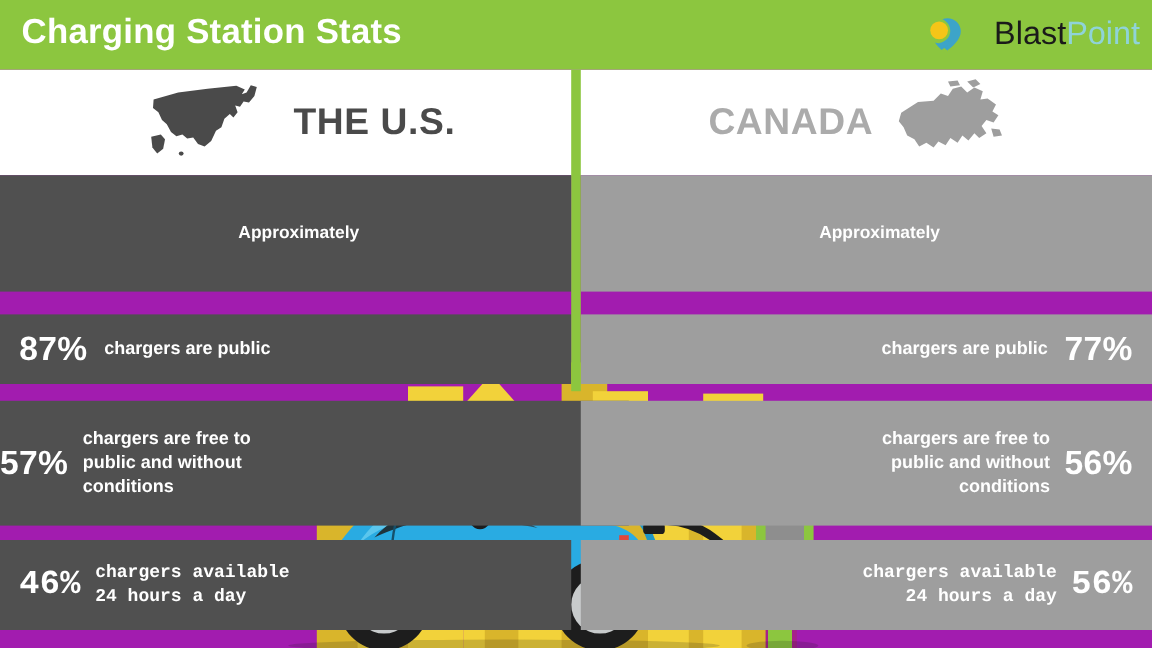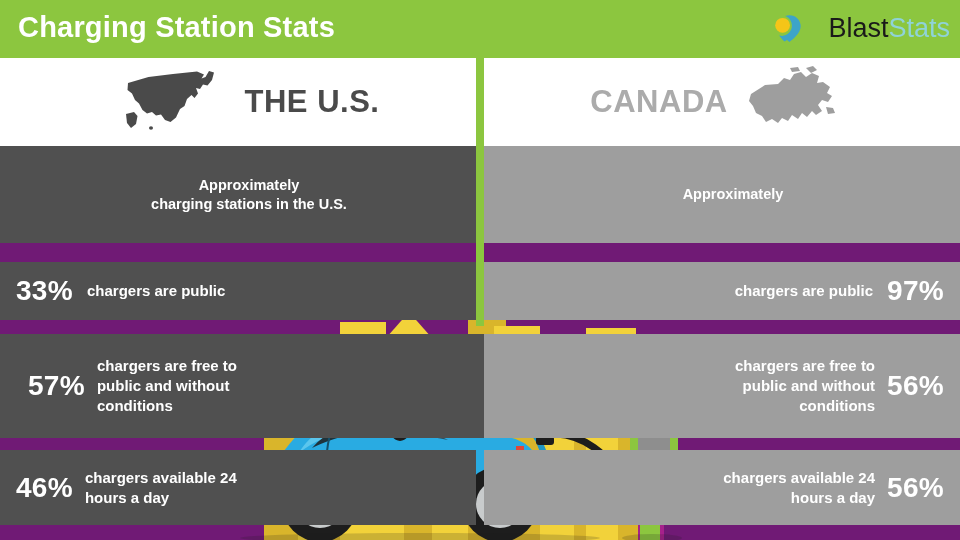--- a/index.html
+++ b/index.html
@@ -1,18 +1,18 @@
 <!DOCTYPE html>
 <html><head>
 <meta charset="utf-8">
 <style>
   html,body{margin:0;padding:0;background:#fff;}
   body{width:960px;height:540px;overflow:hidden;
        font-family:"Liberation Sans","DejaVu Sans",sans-serif;}
-  .page{position:relative;width:960px;height:540px;background:#701a75;overflow:hidden;}
+  .page{position:relative;width:960px;height:540px;background:#a21caf;overflow:hidden;}
 
   
   .header{position:absolute;left:0;top:0;width:960px;height:58px;background:#8CC63F;z-index:40;}
   .header-title{position:absolute;left:18px;top:11px;font-size:29px;font-weight:bold;
        color:#ffffff;letter-spacing:.2px;white-space:nowrap;}
   .logo{position:absolute;right:10px;top:10px;height:36px;display:flex;align-items:center;gap:7px;}
   .logo-mark{width:30px;height:30px;position:relative;}
   .logo-text{font-size:27px;font-weight:normal;line-height:30px;white-space:nowrap;}
   .logo-blast{color:#1a1a1a;margin-left:18px;}
   .logo-point{color:#8FD3D8;}
@@ -44,24 +44,24 @@
   .r1 .inner{width:100%;text-align:center;line-height:1.25;padding-left:22px;}
   .approx{font-size:14.5px;font-weight:bold;}
   .bignum{font-size:27px;font-weight:bold;margin:3px 0 2px;letter-spacing:.3px;}
   .subline{font-size:14.5px;font-weight:bold;}
 
   .r2{top:262px;height:58px;}
   .r2.l{left:0;width:476px;padding-left:16px;gap:14px;}
   .r2.r{left:484px;width:476px;padding-right:16px;gap:14px;justify-content:flex-end;}
 
   .r3{top:334px;height:104px;}
-  .r3.l{left:0;width:524px;padding-left:28px;gap:12px;}
+  .r3.l{left:0;width:524px;padding-left:0;gap:12px;}
   .r3.r{left:484px;width:476px;padding-right:16px;gap:12px;justify-content:flex-end;}
 
-  .r4{top:450px;height:75px;}
+  .r4{top:450px;height:75px;font-family:Liberation Mono, monospace;}
   .r4.l{left:0;width:476px;padding-left:16px;gap:12px;}
   .r4.r{left:484px;width:476px;padding-right:16px;gap:12px;justify-content:flex-end;}
 
   .pct{font-size:28px;font-weight:bold;white-space:nowrap;letter-spacing:.3px;}
   .pct-label{font-size:15px;font-weight:bold;line-height:1.33;}
   .pct-label.rt{text-align:right;}
   .pct-label.one{white-space:nowrap;text-align:right;}
 
   .bar.light.r2, .bar.light.r3, .bar.light.r4{background:#9E9E9E;}
 </style>
@@ -73,21 +73,21 @@
   <div class="header">
     <div class="header-title">Charging Station Stats</div>
     <div class="logo">
       <span class="logo-mark">
         <svg width="30" height="30" viewBox="0 0 30 30">
           <path d="M16.5 2.2c6.2 0 11.2 4.9 11.2 10.9 0 7.4-8.1 13.6-11.2 15.9-1.4-1-4.3-3.2-6.8-6.2 5.2-.6 9.2-4.9 9.2-10.1 0-4.3-2.7-8-6.6-9.6 1.3-.6 2.7-.9 4.2-.9z" fill="#3DA4C9"></path>
           <path d="M16.9 20.5c-2 1.6-4.6 2.5-7.3 2.5-1.2 0-2.4-.2-3.5-.5 1.7 2.6 4 4.8 5.6 6.1.7-.5 3.1-2.2 5.2-4.5.9-1 .1-2.4 0-3.6z" fill="#3DA4C9"></path>
           <circle cx="9.6" cy="12.3" r="7.4" fill="#F5C518"></circle>
         </svg>
       </span>
-      <span class="logo-text"><span class="logo-blast">Blast</span><span class="logo-point">Stats</span></span>
+      <span class="logo-text"><span class="logo-blast">Blast</span><span class="logo-point">Point</span></span>
     </div>
   </div>
 
   <div class="country-band">
     <div class="country us">
       <span class="map">
         <svg width="110" height="68" viewBox="0 0 220 136">
           <path fill="#4A4A4A" d="M14 34 L55 22 L104 16 L152 11 L166 17 L161 25 L169 22 L176 10 L186 13 L182 28 L173 39 L164 37 L158 46 L150 44 L154 55 L147 64 L141 58 L132 66 L127 80 L118 86 L110 103 L99 112 L88 108 L80 97 L70 99 L62 92 L52 95 L43 88 L36 75 L28 68 L22 55 L13 48 Z"></path>
           <path fill="#4A4A4A" d="M10 96 L26 92 L33 100 L30 116 L20 124 L12 114 Z"></path>
           <ellipse fill="#4A4A4A" cx="60" cy="124" rx="4" ry="3.4"></ellipse>
@@ -204,36 +204,35 @@
       </g>
 
       <ellipse cx="420" cy="238" rx="180" ry="5" fill="#1d1d1d" opacity="0.18"></ellipse>
       <ellipse cx="652" cy="238" rx="30" ry="4" fill="#1d1d1d" opacity="0.18"></ellipse>
     </svg>
   </div>
 
   <div class="bar dark r1 l">
     <div class="inner">
       <div class="approx">Approximately</div>
-      <div class="subline">charging stations in the U.S.</div>
     </div>
   </div>
   <div class="bar light r1 r">
     <div class="inner">
       <div class="approx">Approximately</div>
     </div>
   </div>
 
   <div class="bar dark r2 l">
-    <span class="pct">33%</span>
+    <span class="pct">87%</span>
     <span class="pct-label one">chargers are public</span>
   </div>
   <div class="bar light r2 r">
     <span class="pct-label one rt">chargers are public</span>
-    <span class="pct">97%</span>
+    <span class="pct">77%</span>
   </div>
 
   <div class="bar dark r3 l">
     <span class="pct">57%</span>
     <span class="pct-label" style="max-width:175px">chargers are free to public and without conditions</span>
   </div>
   <div class="bar light r3 r">
     <span class="pct-label rt" style="max-width:175px">chargers are free to public and without conditions</span>
     <span class="pct">56%</span>
   </div>

